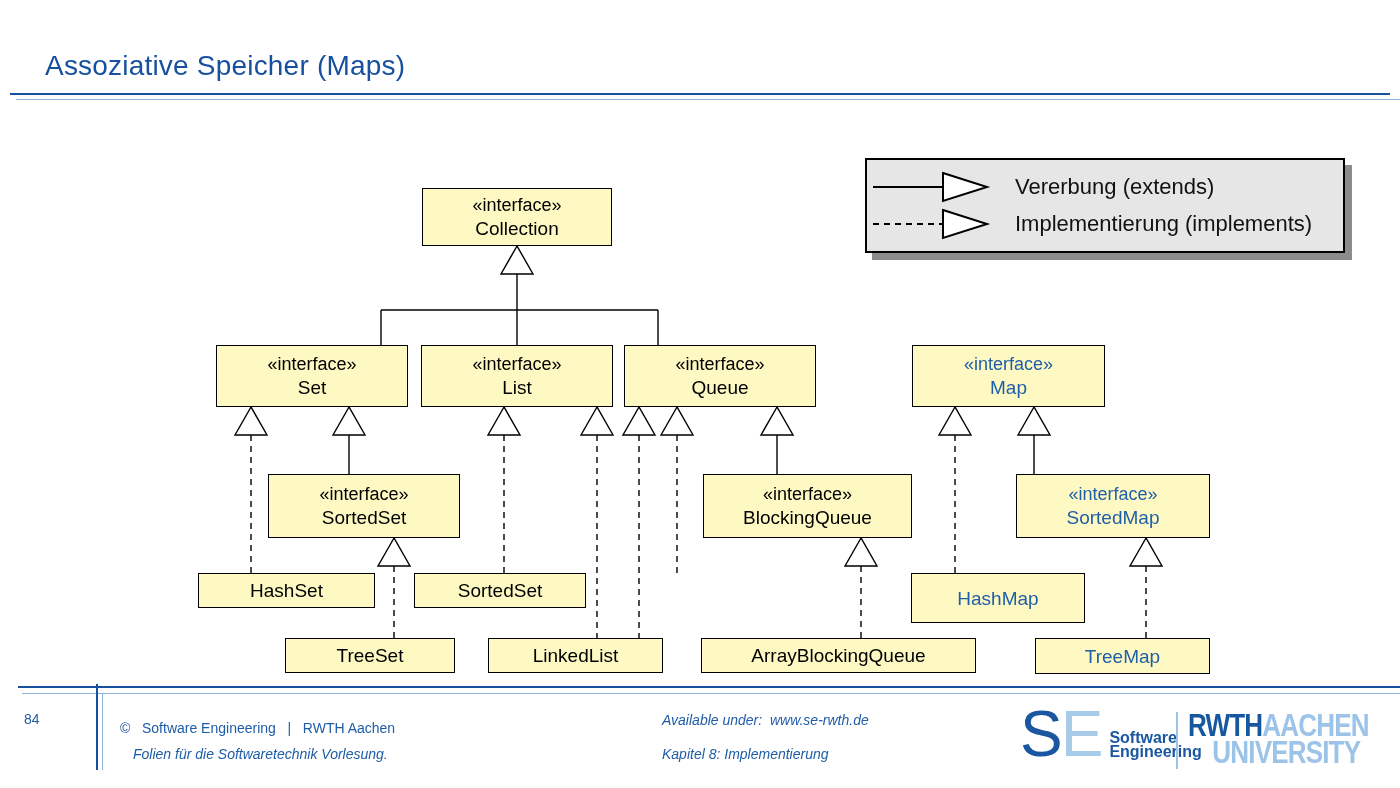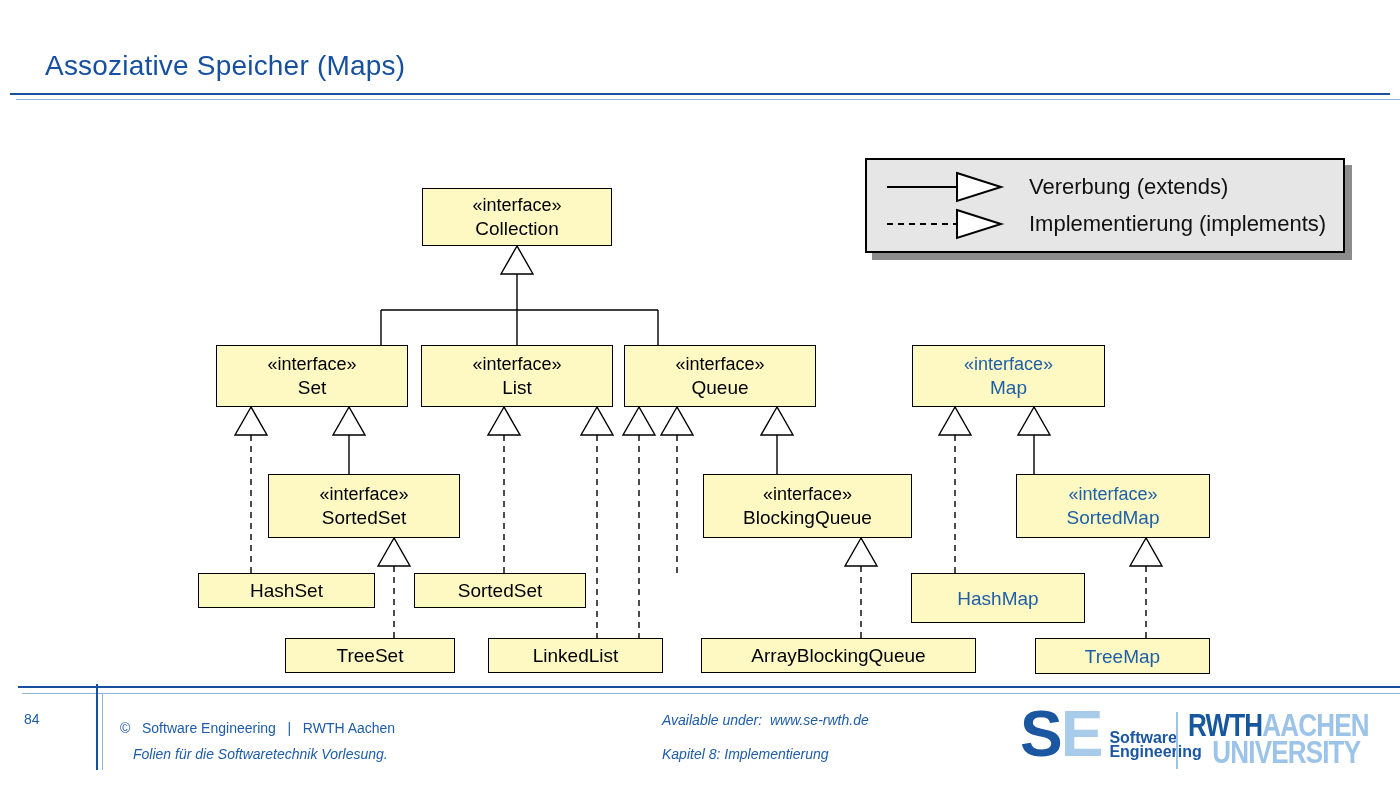--- a/index.html
+++ b/index.html
@@ -9,21 +9,21 @@
   
   .title{position:absolute;left:45px;top:50px;font-size:28px;font-weight:normal;
          color:#16509E;letter-spacing:0.2px;}
   .rule-dark{position:absolute;background:#16509E;}
   .rule-light{position:absolute;background:#8FB4DC;}
 
   
   .legend{position:absolute;left:865px;top:158px;width:480px;height:95px;
           background:#E6E6E6;border:2px solid #000;box-shadow:7px 7px 0 #8C8C8C;
           box-sizing:border-box;display:flex;flex-direction:column;
-          justify-content:center;padding-left:14px;}
+          justify-content:center;}
   .legend-row{display:flex;align-items:center;height:37px;}
   .legend-row svg{flex:0 0 auto;}
   .legend-label{font-size:22px;color:#111;margin-left:16px;white-space:pre;}
 
   
   .uml-box{position:absolute;background:#fef9c3;border:1.6px solid #000;
            box-sizing:border-box;display:flex;flex-direction:column;
            align-items:center;justify-content:center;text-align:center;
            font-size:19px;color:#000;line-height:23px;z-index:2;}
   .uml-box .stereo{font-size:18px;}
@@ -32,21 +32,21 @@
 
   
   .footer-text{position:absolute;font-size:14px;color:#1E5CA8;white-space:pre;}
   .italic{font-style:italic;}
   .page-num{position:absolute;left:24px;top:711px;font-size:14px;color:#1E5CA8;}
   .v-dark{position:absolute;left:96px;top:684px;width:2px;height:86px;background:#16509E;}
   .v-light{position:absolute;left:102px;top:693px;width:1px;height:77px;background:#8FB4DC;}
 
   
   .se-logo{position:absolute;left:1020px;top:702px;display:flex;align-items:flex-end;}
-  .se-letters{font-size:64px;font-weight:bold;line-height:64px;letter-spacing:-2px;}
+  .se-letters{font-size:64px;font-weight:normal;line-height:64px;letter-spacing:-2px;}
   .se-s{color:#1A57A0;}
   .se-e{color:#A9CBEA;}
   .se-text{font-size:16px;font-weight:bold;color:#1A57A0;line-height:14px;
            margin-left:8px;margin-bottom:7px;}
   .logo-divider{position:absolute;left:1176px;top:712px;width:2px;height:57px;background:#9CC3E8;}
   .rwth-logo{position:absolute;left:1188px;top:712px;width:205px;
              transform:scaleX(0.84);transform-origin:left top;
              font-weight:bold;font-size:31px;line-height:28px;letter-spacing:-1px;
              white-space:nowrap;}
   .rwth-dark{color:#17579E;}

